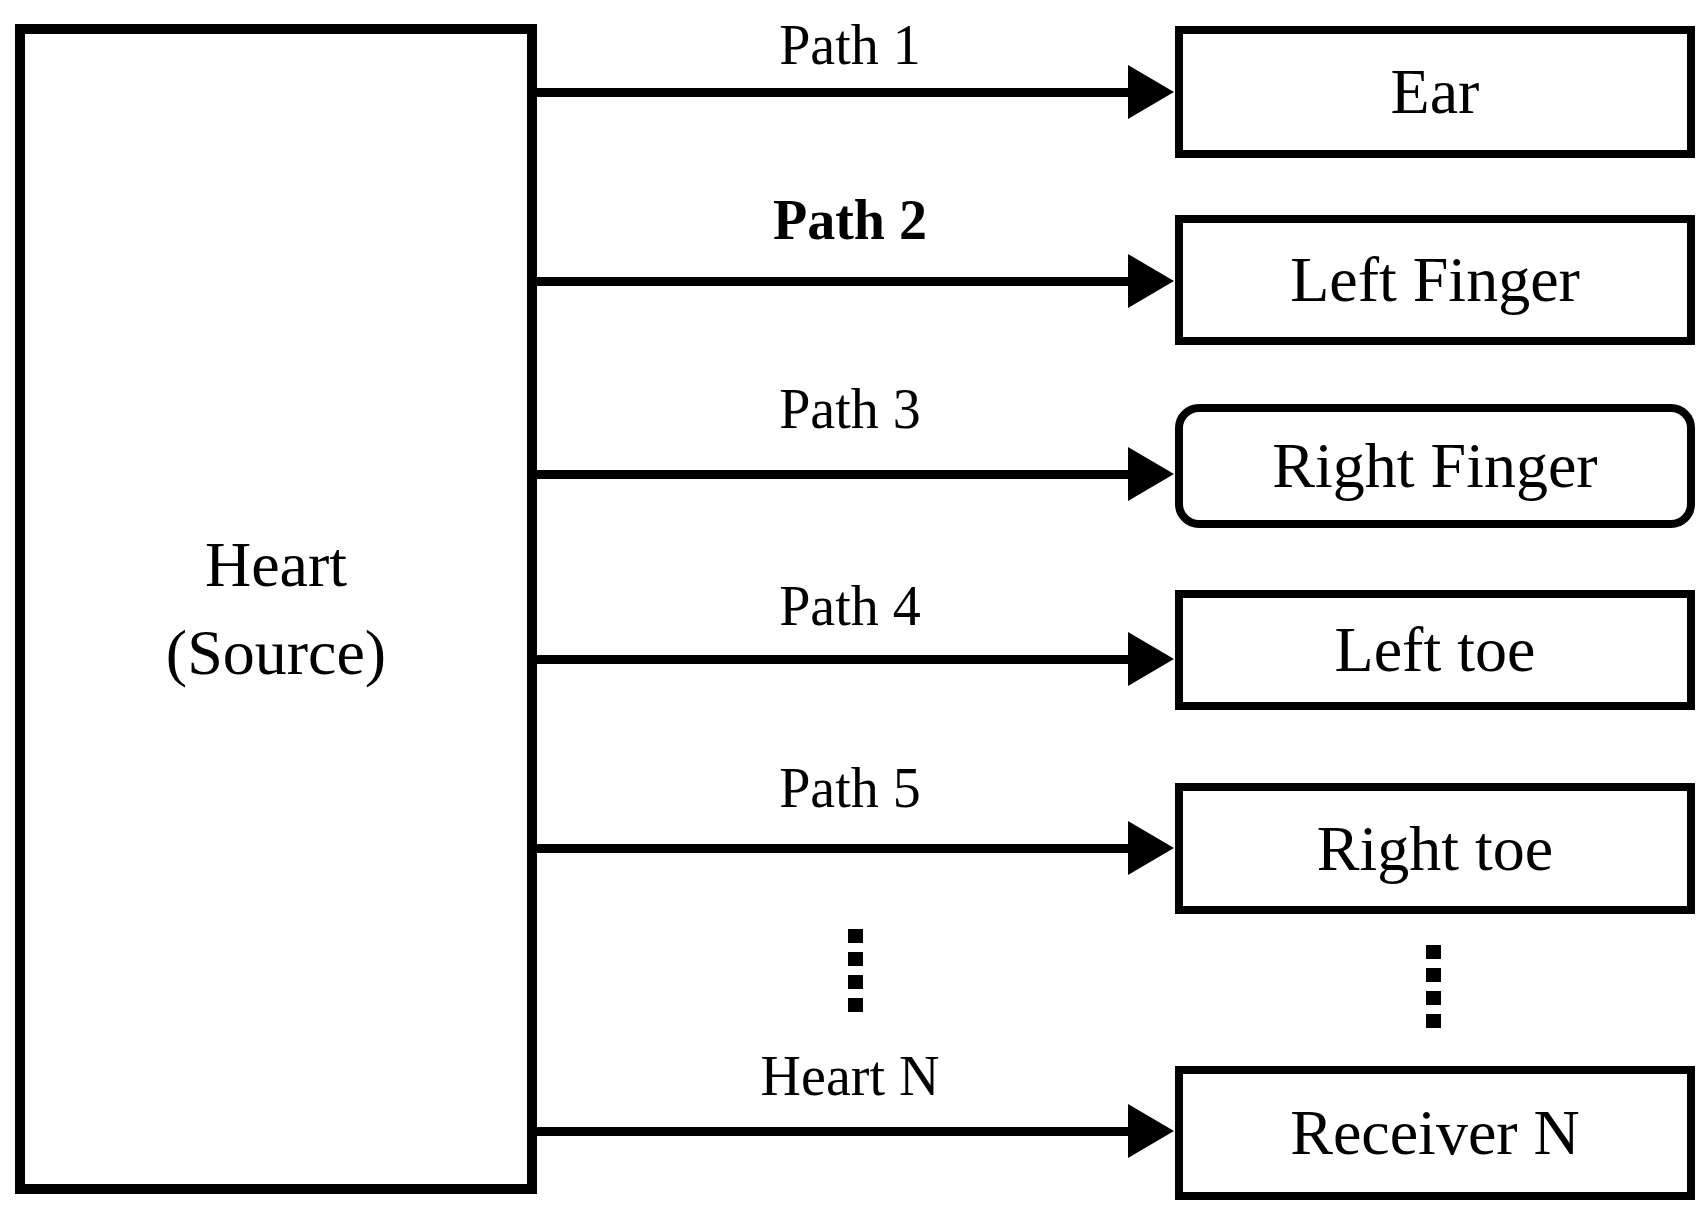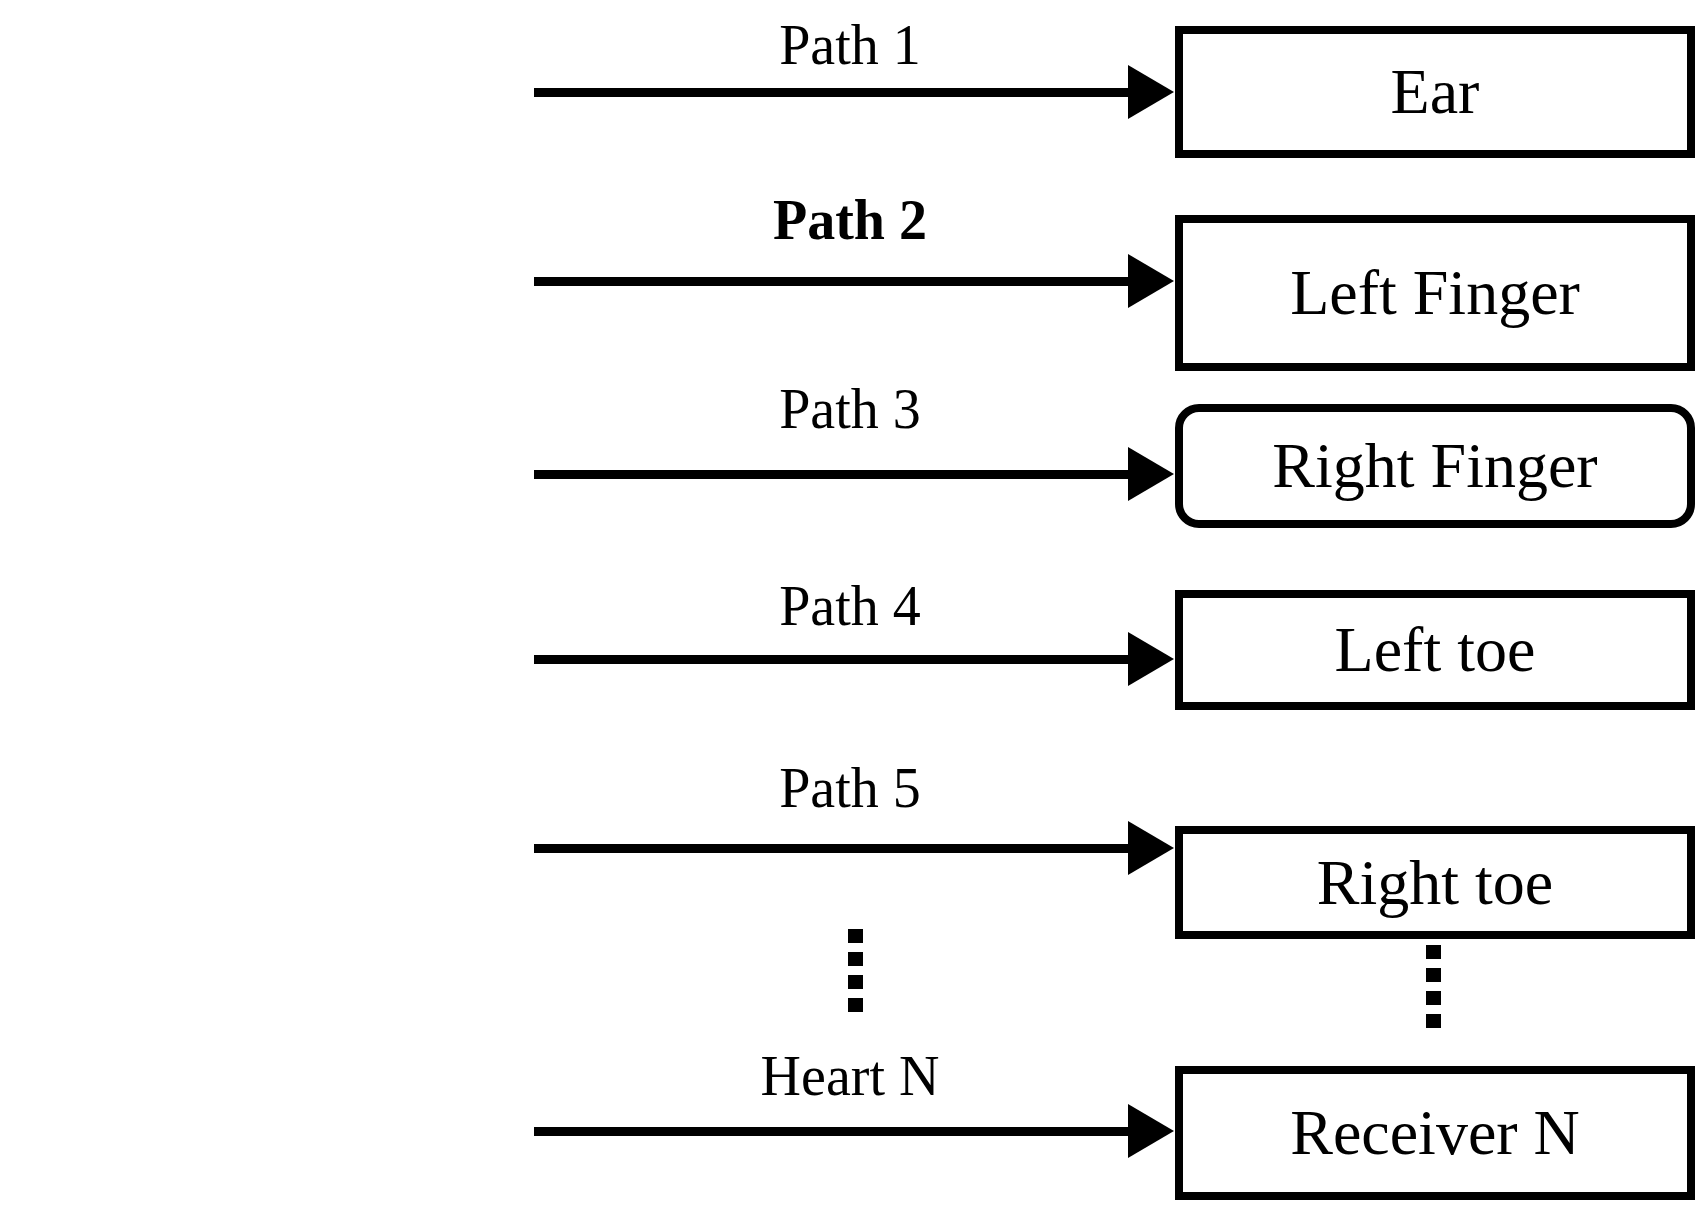--- a/index.html
+++ b/index.html
@@ -78,36 +78,40 @@
     );
   }
   .v-ellipsis.left  { left: 848px;  top: 929px; }
   .v-ellipsis.right { left: 1426px; top: 945px; }
 </style>
 </head>
 <body>
 
 <div class="diagram">
 
+  <div class="source-box">
+    <div class="source-label">Heart
+(Source)</div>
+  </div>
 
   <div id="rows">
   <div class="row" style="display:contents">
     <div class="path-label" style="top: 7px;">Path 1</div>
     <div class="arrow-line" style="top: 88px;"></div>
     <div class="arrow-head" style="top: 65px;"></div>
     <div class="receiver-box" style="top: 26px; height: 132px;">
       <div class="receiver-label">Ear</div>
     </div>
   </div>
 
   <div class="row" style="display:contents">
     <div class="path-label" style="top: 182px; font-weight: bold;">Path 2</div>
     <div class="arrow-line" style="top: 277px;"></div>
     <div class="arrow-head" style="top: 254px;"></div>
-    <div class="receiver-box" style="top: 215px; height: 156px;">
+    <div class="receiver-box" style="top: 215px; height: 130px;">
       <div class="receiver-label">Left Finger</div>
     </div>
   </div>
 
   <div class="row" style="display:contents">
     <div class="path-label" style="top: 371px;">Path 3</div>
     <div class="arrow-line" style="top: 470px;"></div>
     <div class="arrow-head" style="top: 447px;"></div>
     <div class="receiver-box" style="top: 404px; height: 124px; border-radius: 24px;">
       <div class="receiver-label">Right Finger</div>
@@ -120,21 +124,21 @@
     <div class="arrow-head" style="top: 632px;"></div>
     <div class="receiver-box" style="top: 590px; height: 120px;">
       <div class="receiver-label">Left toe</div>
     </div>
   </div>
 
   <div class="row" style="display:contents">
     <div class="path-label" style="top: 750px;">Path 5</div>
     <div class="arrow-line" style="top: 844px;"></div>
     <div class="arrow-head" style="top: 821px;"></div>
-    <div class="receiver-box" style="top: 783px; height: 113px; margin-top: 43px;">
+    <div class="receiver-box" style="top: 783px; height: 131px;">
       <div class="receiver-label">Right toe</div>
     </div>
   </div>
 
   <div class="row" style="display:contents">
     <div class="path-label" style="top: 1038px;">Heart N</div>
     <div class="arrow-line" style="top: 1127px;"></div>
     <div class="arrow-head" style="top: 1104px;"></div>
     <div class="receiver-box" style="top: 1066px; height: 134px;">
       <div class="receiver-label">Receiver N</div>

